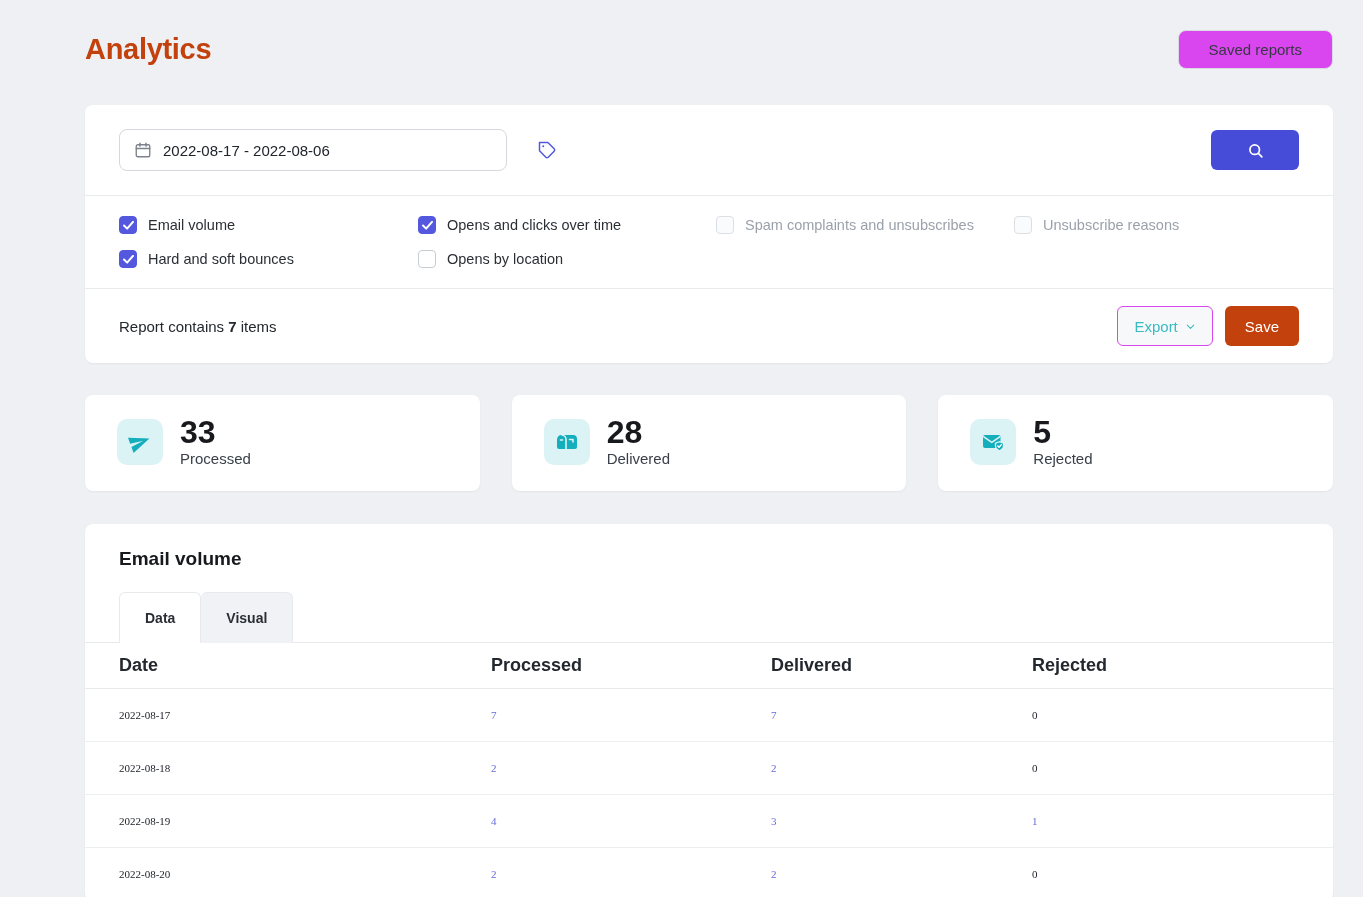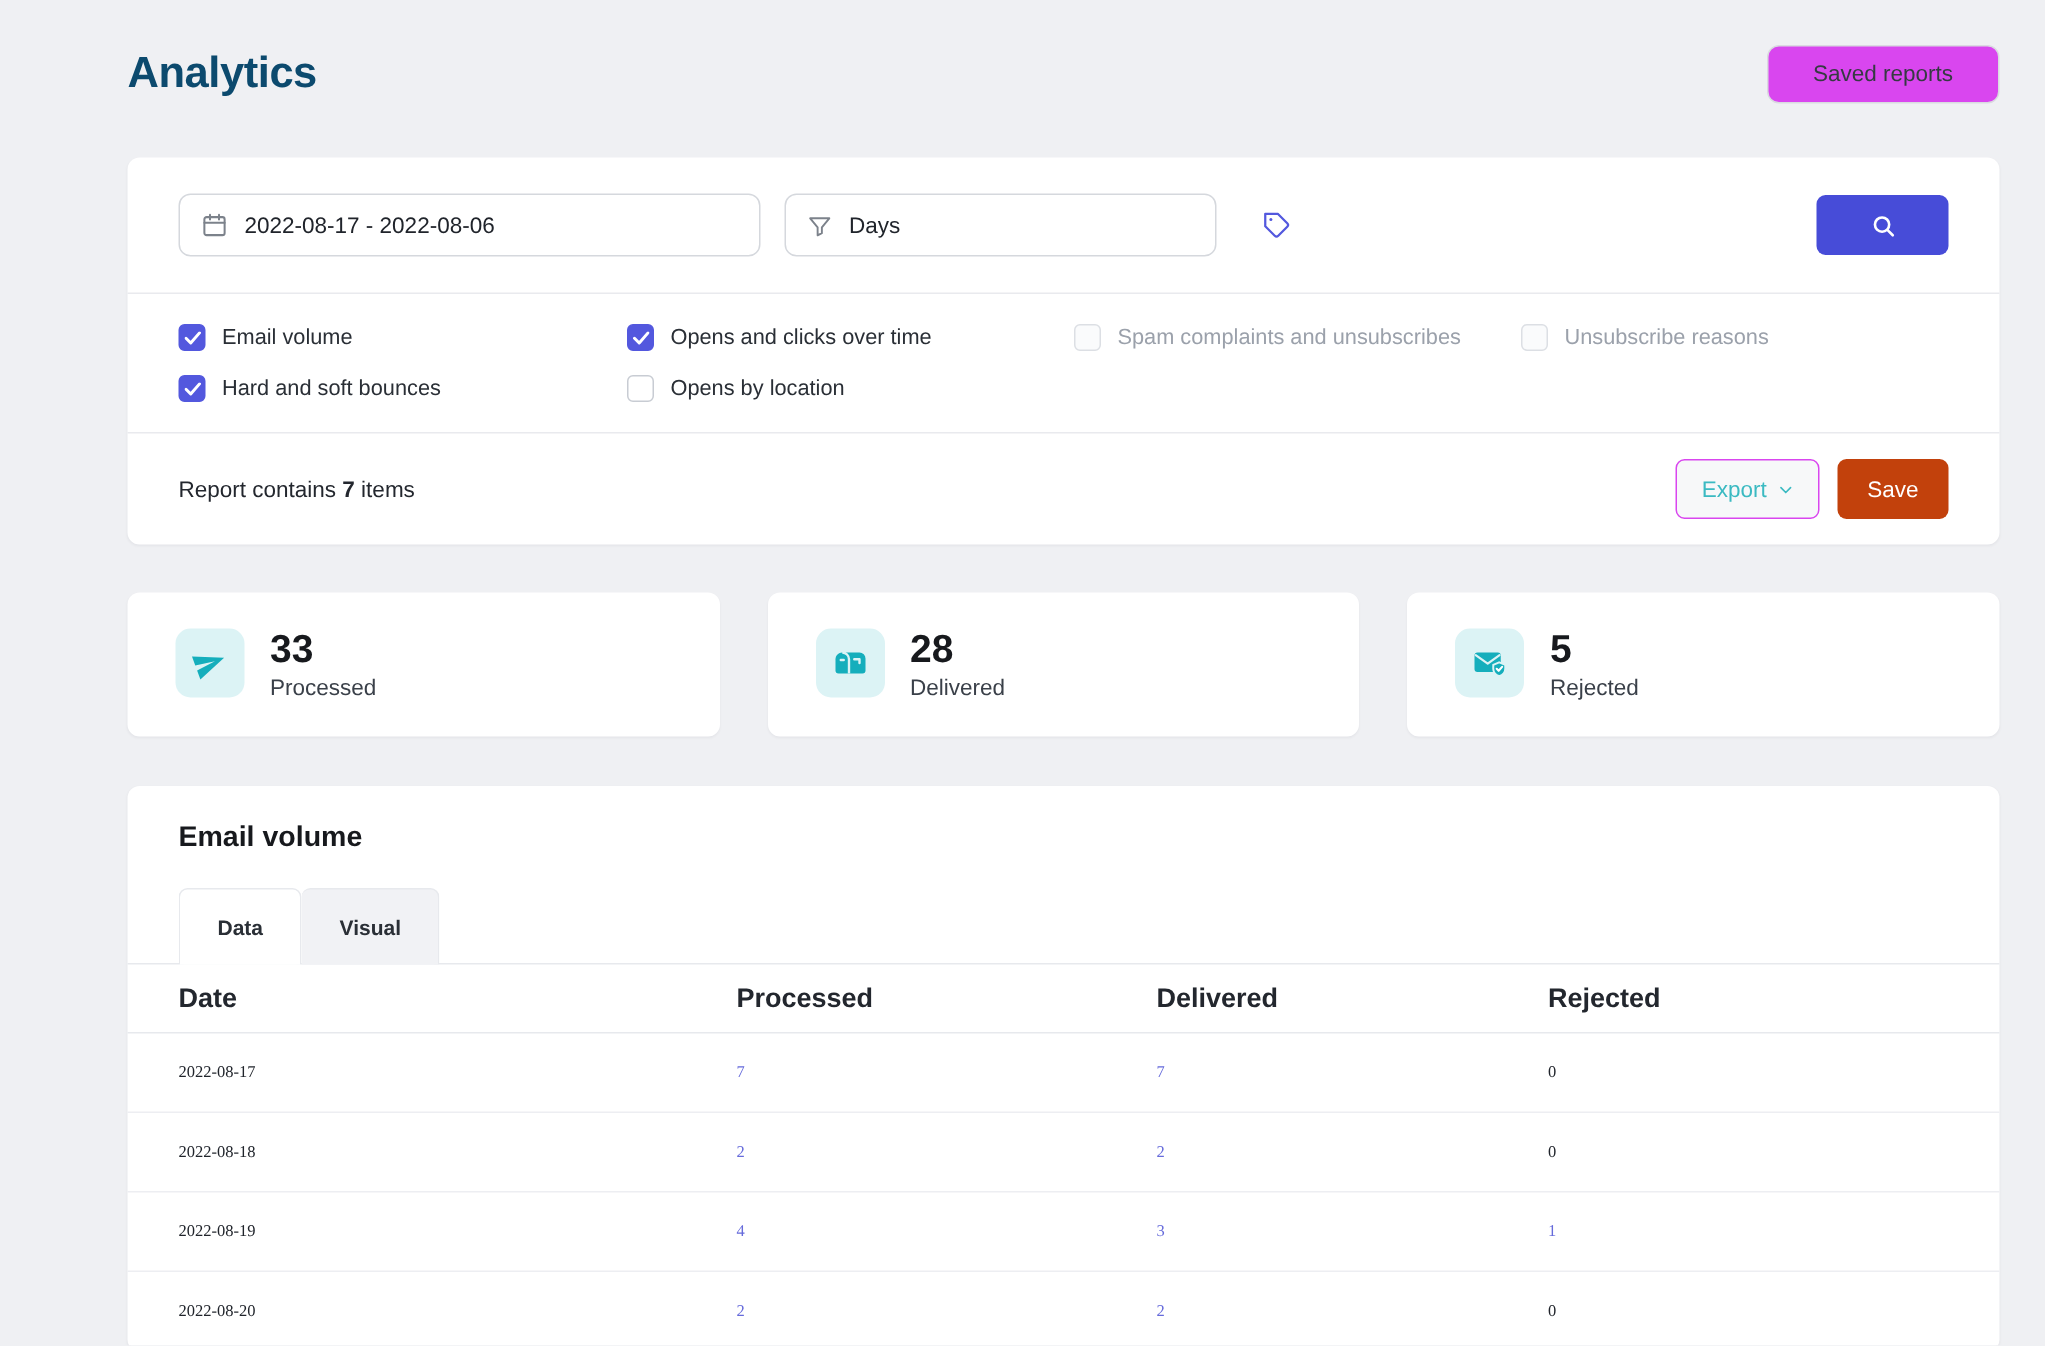--- a/index.html
+++ b/index.html
@@ -7,21 +7,21 @@
   body {
     font-family: "Liberation Sans", sans-serif;
     color:#20242b;
     -webkit-font-smoothing: antialiased;
   }
   .page { width:1363px; height:897px; overflow:hidden; position:relative; background:#eff0f3; }
   .container { margin-left:85px; width:1248px; }
 
   
   .topbar { display:flex; align-items:center; justify-content:space-between; padding-top:30px; margin-bottom:36px; }
-  .page-title { font-size:29px; font-weight:800; letter-spacing:-0.3px; color:#0c4a6e; }
+  .page-title { font-size:29px; font-weight:800; letter-spacing:-0.3px; color:#c2410c; }
   .btn-saved {
     font-family:inherit; font-size:15px; color:#353a42; background:#d946ef;
     border:1px solid #d9dbe0; border-radius:8px; padding:10px 30px; cursor:pointer;
   }
 
   
   .card { background:#fff; border-radius:8px; box-shadow:0 1px 2px rgba(20,24,31,0.05); }
 
   
   .filter-row { display:flex; align-items:center; padding:24px 34px; gap:12px; }
@@ -72,21 +72,21 @@
     border:none; border-radius:6px; padding:0 20px; height:40px; cursor:pointer;
   }
 
   
   .stats-row { display:flex; gap:32px; margin-top:32px; }
   .stat-card { flex:1; display:flex; align-items:flex-start; gap:17px; padding:24px 32px; }
   .stat-icon {
     width:46px; height:46px; border-radius:10px; background:#dcf3f5; color:#15aebc;
     display:flex; align-items:center; justify-content:center; flex:none;
   }
-  .stat-value { font-size:26px; font-weight:800; color:#17191d; line-height:26px; }
+  .stat-value { font-size:32px; font-weight:800; color:#17191d; line-height:26px; }
   .stat-label { font-size:15px; color:#3a4049; margin-top:5px; }
 
   
   .volume-card { margin-top:33px; padding-top:24px; min-height:370px; }
   .volume-title { font-size:19px; font-weight:800; color:#17191d; padding:0 34px; }
   .tabs { display:flex; align-items:flex-end; padding-left:34px; margin-top:22px; border-bottom:1px solid #e7e9ed; }
   .tab {
     font-size:14px; font-weight:700; color:#2a2f36; padding:17px 25px;
     background:#f1f2f5; border:1px solid #e7e9ed; border-bottom:none;
     border-radius:6px 6px 0 0; margin-bottom:-1px; cursor:pointer;
@@ -119,26 +119,20 @@
       <div class="filter-row">
         <div class="input date-range">
           <svg width="18" height="18" viewBox="0 0 24 24" fill="none" stroke="#7c828b" stroke-width="1.8" stroke-linecap="round" stroke-linejoin="round">
               <rect x="3" y="5" width="18" height="16" rx="2"></rect>
               <line x1="8" y1="3" x2="8" y2="7"></line>
               <line x1="16" y1="3" x2="16" y2="7"></line>
               <line x1="3" y1="10" x2="21" y2="10"></line>
             </svg>
           <span>2022-08-17 - 2022-08-06</span>
         </div>
-        <div class="input group-by">
-          <svg width="17" height="17" viewBox="0 0 24 24" fill="none" stroke="#7c828b" stroke-width="1.8" stroke-linecap="round" stroke-linejoin="round">
-              <path d="M3 5h18l-7 8.5V19l-4 2v-7.5L3 5z"></path>
-            </svg>
-          <span>Days</span>
-        </div>
         <span class="tag-btn">
           <svg width="20" height="20" viewBox="0 0 24 24" fill="none" stroke="#5358de" stroke-width="1.8" stroke-linecap="round" stroke-linejoin="round">
               <path d="M20.6 13.4l-7.2 7.2a2 2 0 0 1-2.8 0L3 13V3h10l7.6 7.6a2 2 0 0 1 0 2.8z"></path>
               <circle cx="7.5" cy="7.5" r="1.2" fill="#5358de" stroke="none"></circle>
             </svg>
         </span>
         <div class="spacer"></div>
         <button class="btn-search">
           <svg width="19" height="19" viewBox="0 0 24 24" fill="none" stroke="#ffffff" stroke-width="2.2" stroke-linecap="round">
               <circle cx="11" cy="11" r="6"></circle>

